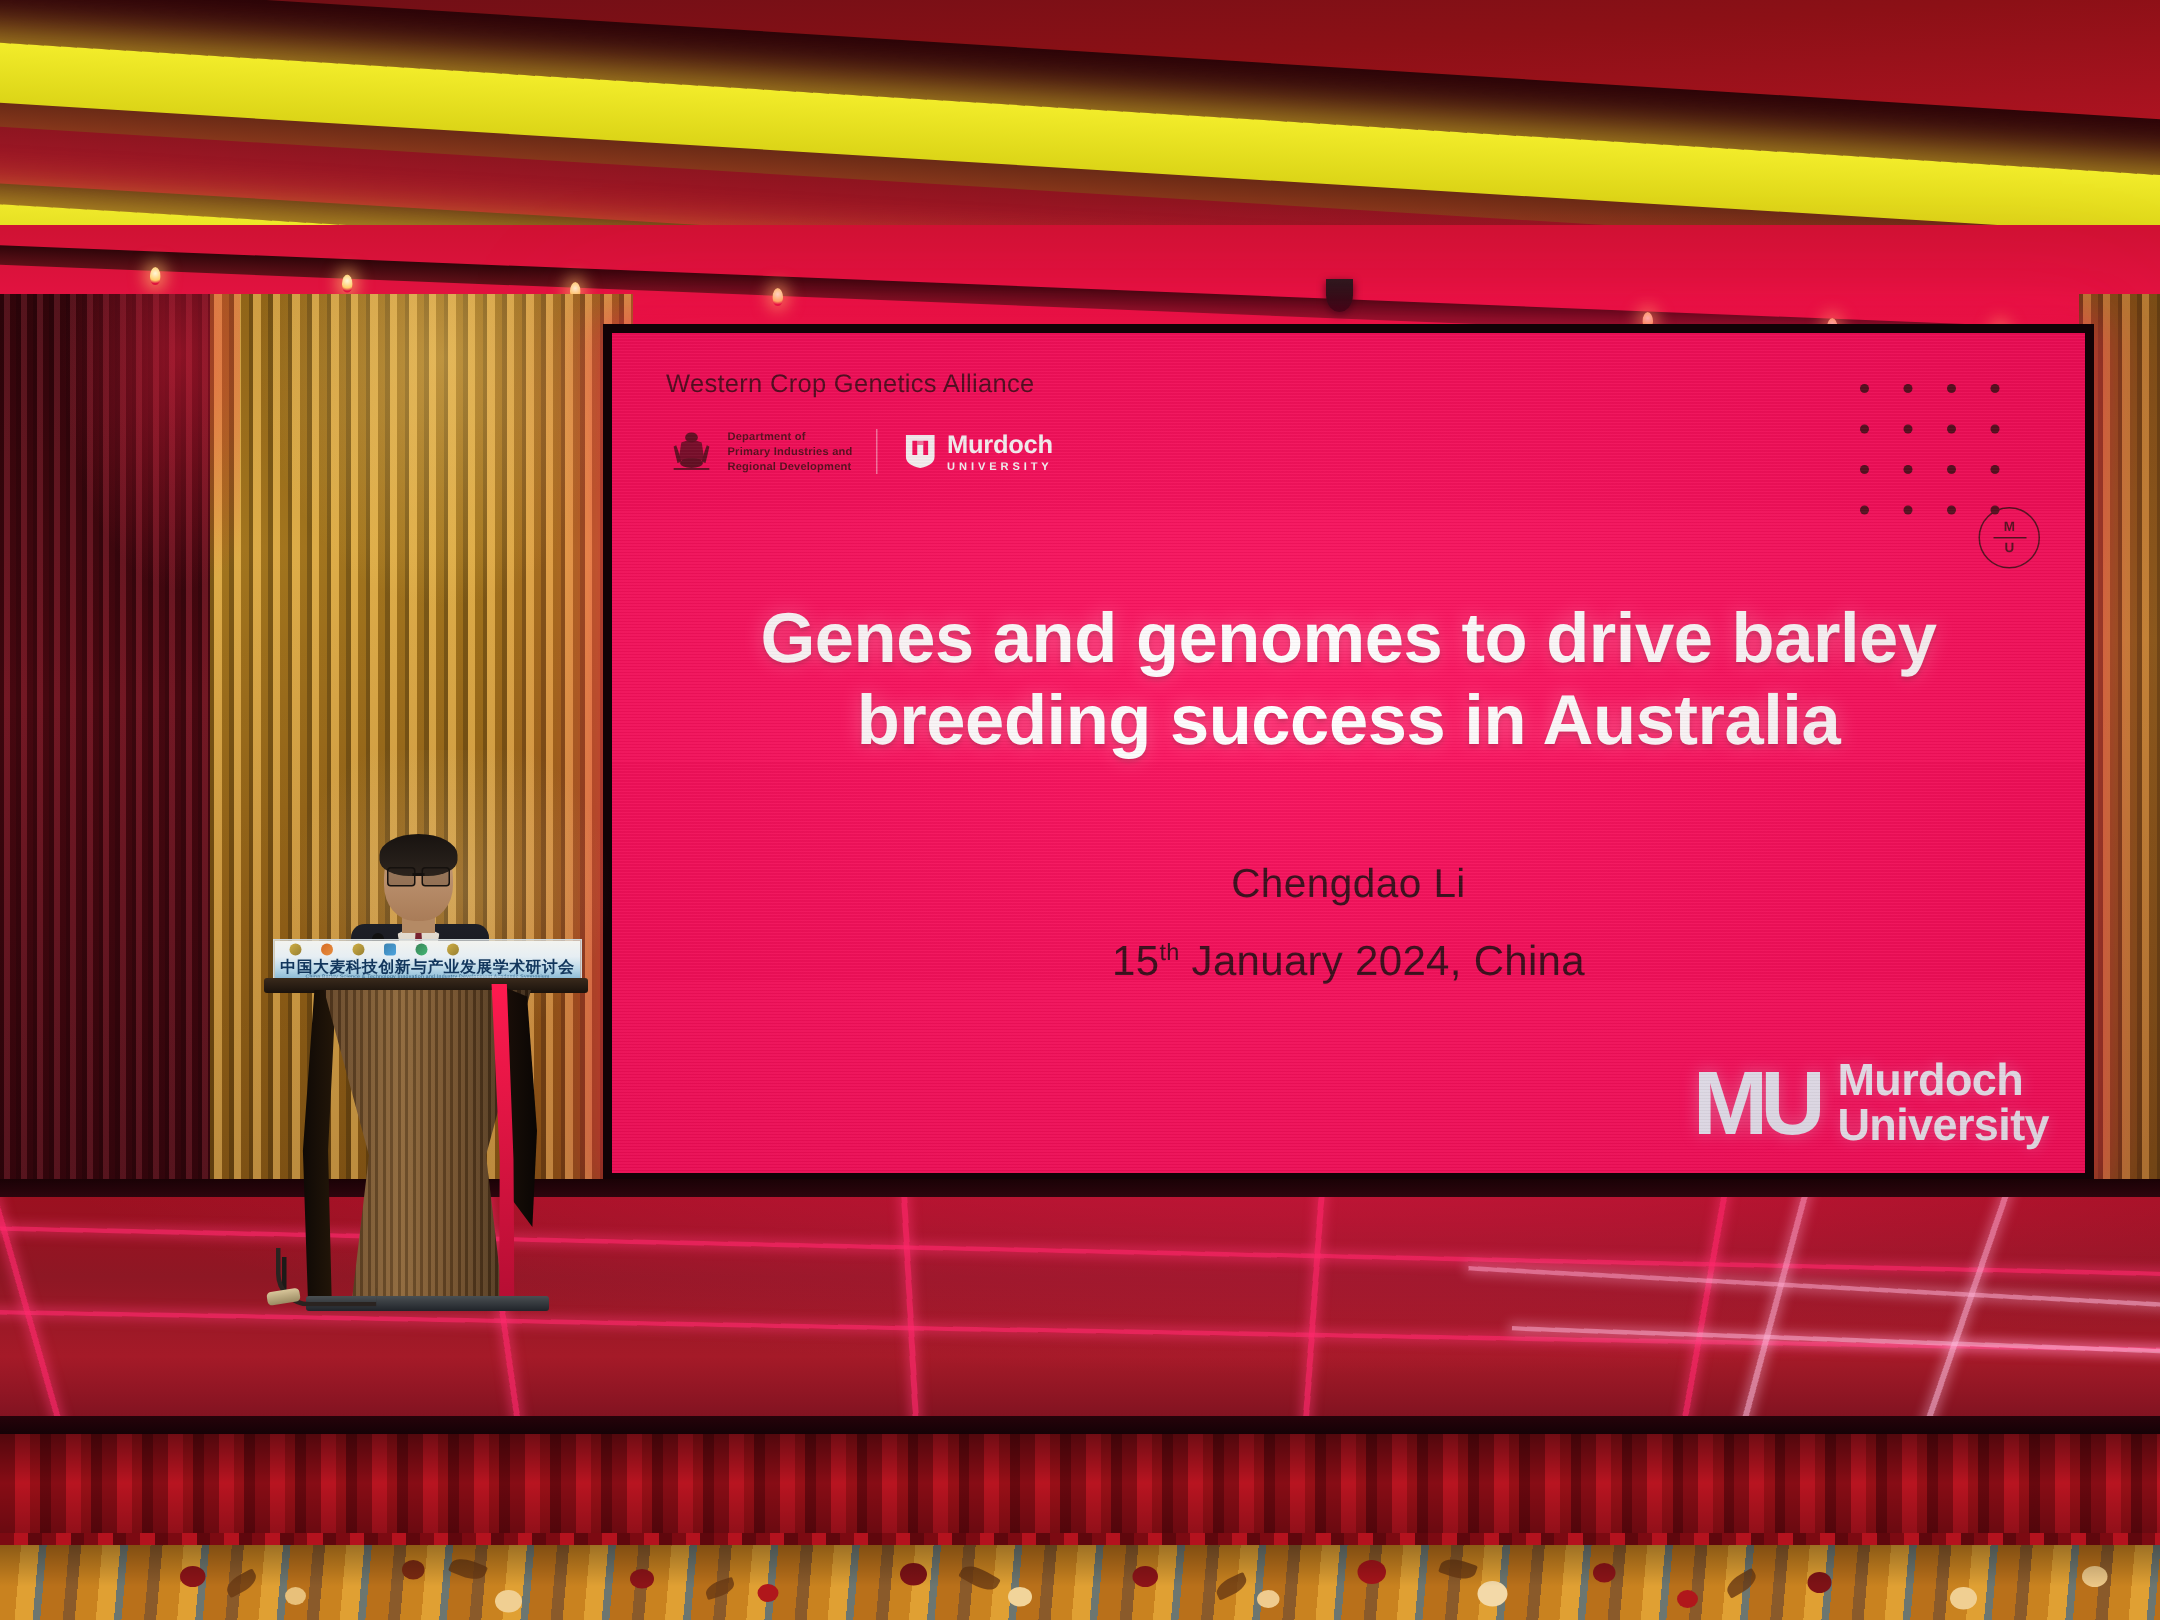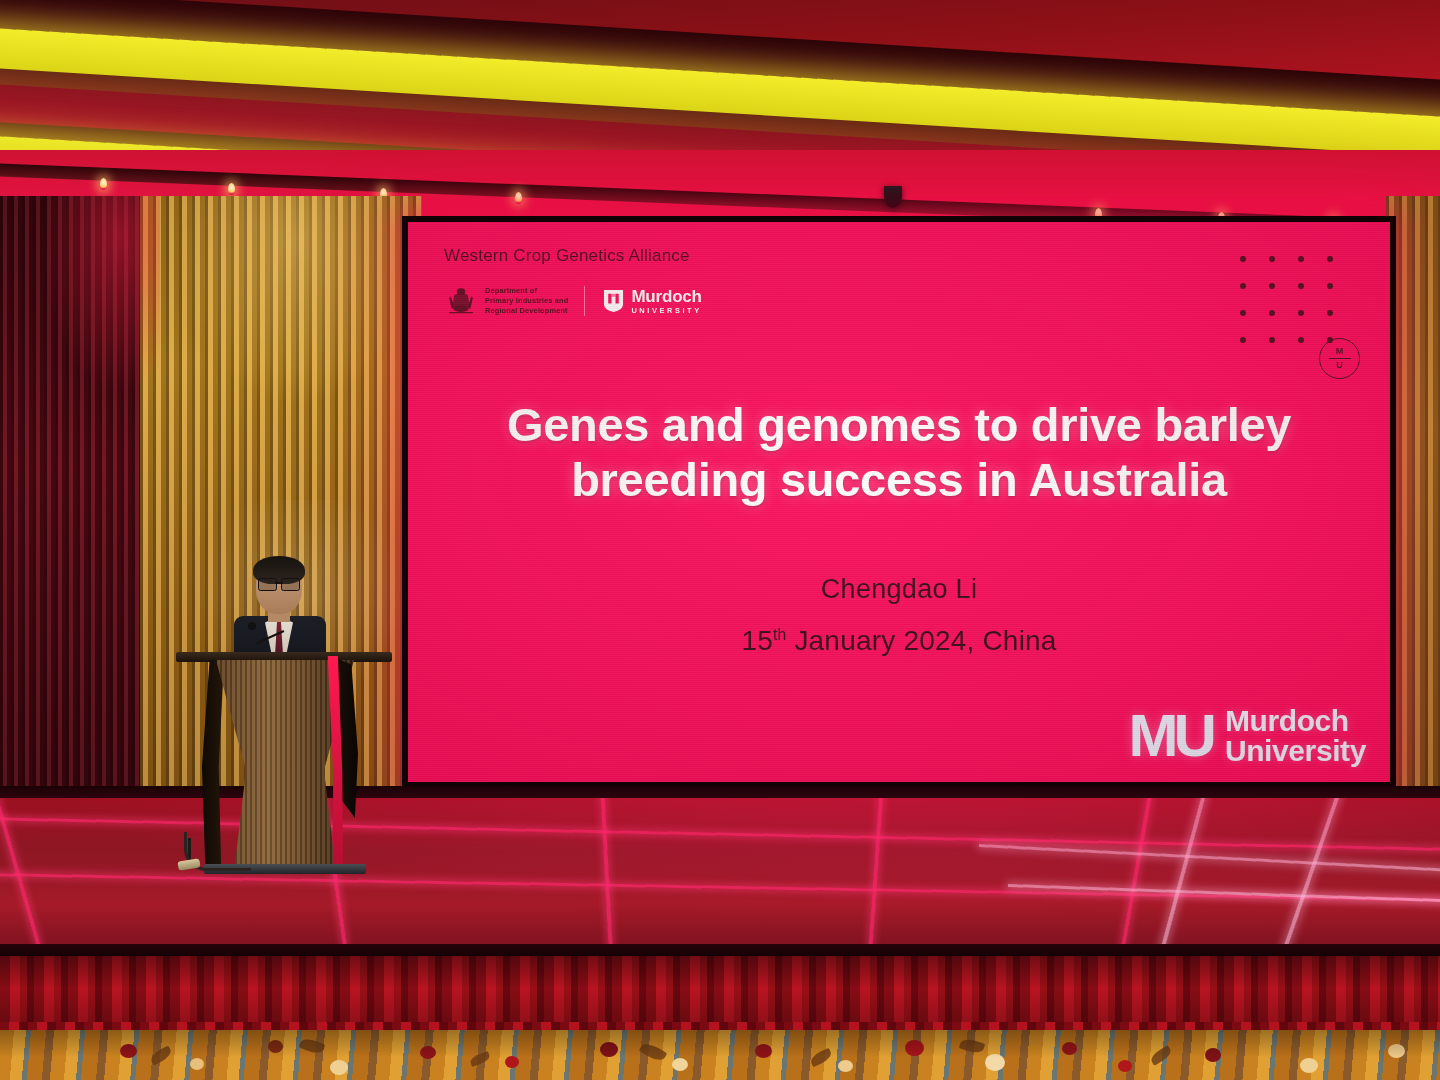--- a/index.html
+++ b/index.html
@@ -402,20 +402,33 @@
       <div class="hair"></div>
       <div class="glasses">
           <i></i>
           <b></b>
           <i></i>
         </div>
       <div class="mic-stem"></div>
       <div class="mic-head"></div>
     </div>
 
+    <div class="banner">
+      <div class="banner-logos">
+        <i></i>
+          <i></i>
+          <i></i>
+          <i></i>
+          <i></i>
+          <i></i>
+      </div>
+      <div class="banner-cn">中国大麦科技创新与产业发展学术研讨会</div>
+      <div class="banner-en">China Barley Science &amp; Technology Innovation and Industry Development Academic Symposium</div>
+      <div class="banner-wave"></div>
+    </div>
     <div class="podium-top"></div>
 
     <div class="podium-dark"></div>
     <div class="podium-body"></div>
     <div class="podium-grain"></div>
     <div class="podium-dark2"></div>
     <div class="podium-redlight"></div>
     <div class="podium-base"></div>
     <div class="mic-stand"></div>
     <div class="cable"></div>

